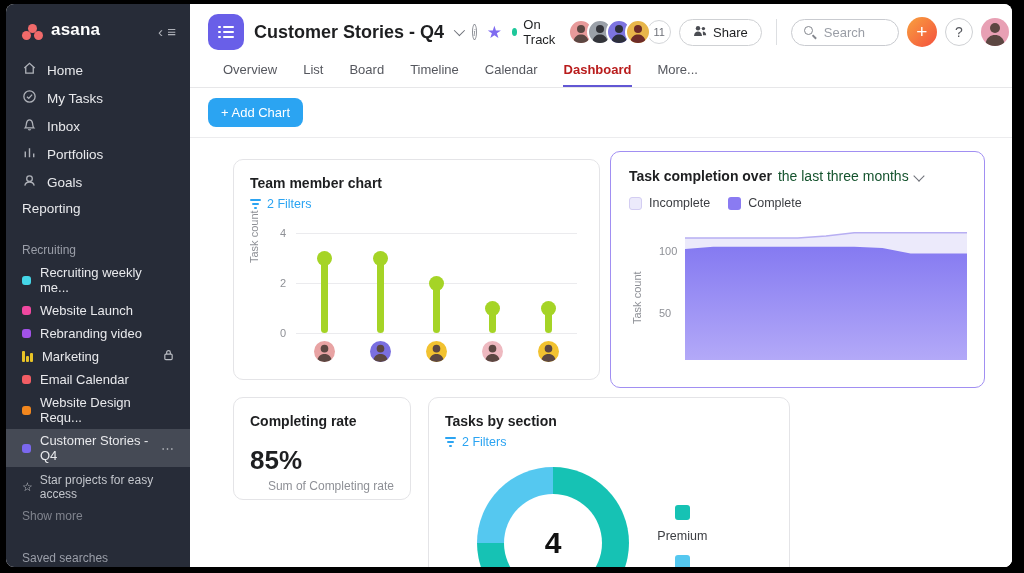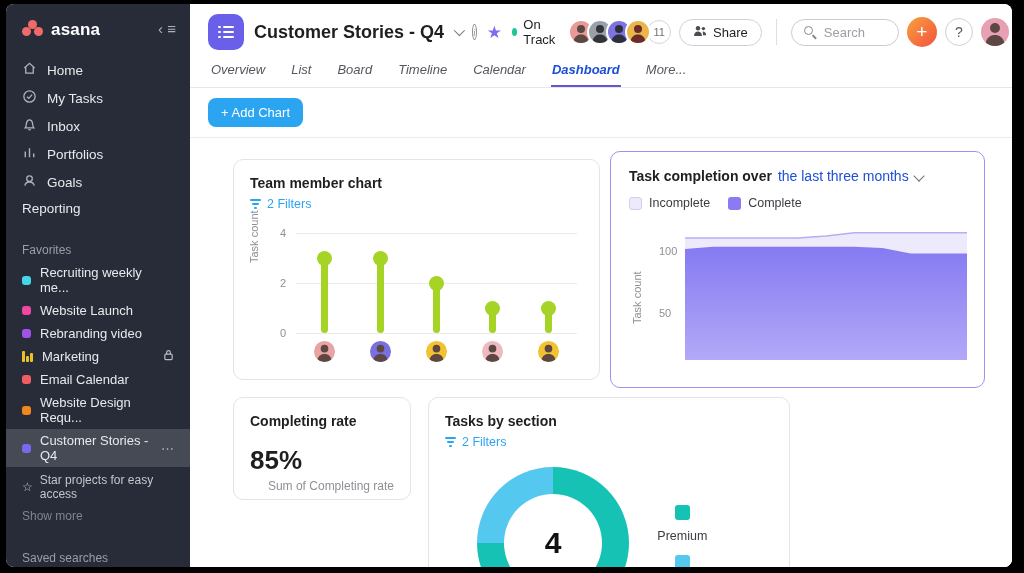--- a/index.html
+++ b/index.html
@@ -1,21 +1,21 @@
 <!DOCTYPE html>
 <html><head>
 <meta charset="utf-8">
 <style>
   * { margin:0; padding:0; box-sizing:border-box; }
   html,body { width:1024px; height:573px; background:#000; font-family:"Liberation Sans", sans-serif; overflow:hidden; }
   .app { position:absolute; left:6px; top:4px; width:1006px; height:563px; background:#fff; border-radius:8px; overflow:hidden; display:flex; }
 
   
   .sidebar { width:184px; height:100%; background:#272c38; color:#e8e9ec; flex:none; display:flex; flex-direction:column; font-size:13px; }
-  .side-logo-row { display:flex; align-items:flex-start; padding:16px 14px 0 16px; }
+  .side-logo-row { display:flex; align-items:flex-end; padding:16px 14px 0 16px; }
   .asana-dots { display:flex; align-items:flex-end; margin-right:7px; position:relative; width:22px; height:16px; }
   .asana-dots i { position:absolute; width:9px; height:9px; border-radius:50%; background:#f06a6a; }
   .asana-dots i:nth-child(1){ left:6px; top:0; }
   .asana-dots i:nth-child(2){ left:0; bottom:0; }
   .asana-dots i:nth-child(3){ left:12px; bottom:0; }
   .logo-text { font-size:17px; font-weight:bold; color:#fff; letter-spacing:.2px; }
   .collapse { margin-left:auto; color:#aeb1b8; font-size:15px; cursor:pointer; display:flex; align-items:center; gap:1px; }
   .nav { margin-top:16px; }
   .nav-item { display:flex; align-items:center; gap:10px; padding:5px 16px; font-size:13.5px; color:#e8e9ec; cursor:pointer; }
   .nav-item svg { flex:none; }
@@ -55,23 +55,23 @@
   .share-btn { display:flex; align-items:center; gap:6px; border:1px solid #cfd1d4; border-radius:16px; padding:5px 13px; font-size:13px; color:#1e1f21; background:#fff; cursor:pointer; }
   .vdiv { width:1px; height:26px; background:#dddfe2; margin:0 6px; }
   .search-pill { display:flex; align-items:center; gap:8px; border:1px solid #c9cbd0; border-radius:15px; padding:5px 12px; width:108px; color:#9a9ea6; font-size:13px; cursor:text; }
   .mag { position:relative; width:12px; height:12px; flex:none; }
   .mag b { position:absolute; width:9px; height:9px; border:1.5px solid #84878e; border-radius:50%; left:0; top:0; }
   .mag s { position:absolute; width:5px; height:1.5px; background:#84878e; transform:rotate(45deg); right:-1px; bottom:1px; }
   .plus-btn { width:30px; height:30px; border-radius:50%; background:linear-gradient(135deg,#f8a13f,#f4503e); color:#fff; font-size:19px; display:flex; align-items:center; justify-content:center; cursor:pointer; }
   .help-btn { width:28px; height:28px; border-radius:50%; border:1px solid #cfd1d4; color:#56585e; font-size:14px; display:flex; align-items:center; justify-content:center; background:#fff; cursor:pointer; }
   .me-avatar { width:28px; height:28px; border-radius:50%; overflow:hidden; position:relative; cursor:pointer; flex:none; }
 
-  .tabs { display:flex; gap:24px; padding:4px 18px 0 20px; border-bottom:1px solid #e7e7e9;font-style:italic; }
+  .tabs { display:flex; gap:24px; padding:4px 18px 0 32px; border-bottom:1px solid #e7e7e9; }
   .tab { font-size:13px; color:#55575e; padding:4px 1px 8px; cursor:pointer; border-bottom:2px solid transparent; }
-  .tab.active { color:#1d4ed8; border-bottom-color:#6257d4; font-weight:bold; }
+  .tab.active { color:#b91c1c; border-bottom-color:#6257d4; font-weight:bold; }
 
   .toolbar { padding:10px 18px; border-bottom:1px solid #ececee; }
   .add-chart { background:#2ba4f2; color:#fff; border:none; border-radius:8px; padding:7px 13px; font-size:13px; cursor:pointer; font-family:inherit; }
 
   .content { position:relative; flex:1; overflow:hidden; background:#fff; }
   .card { position:absolute; background:#fff; border:1px solid #e4e4e7; border-radius:10px; }
   .card-title { font-size:14px; font-weight:bold; color:#1e1f21; }
   .filters-link { display:flex; align-items:center; gap:6px; color:#2ba4f2; font-size:12.5px; margin-top:6px; cursor:pointer; }
   .funnel { display:flex; flex-direction:column; gap:2px; align-items:center; }
   .funnel i { height:1.8px; background:#2ba4f2; border-radius:1px; display:block; }
@@ -86,21 +86,21 @@
   .gtick { position:absolute; left:-16px; top:-6px; font-size:11px; color:#8e9096; }
   .lcol { position:absolute; bottom:0; width:7px; border-radius:4px; background:#a5d426; }
   .ldot { position:absolute; width:15px; height:15px; border-radius:50%; background:#a5d426; }
   .lav-row { position:absolute; left:46px; right:6px; top:116px; height:22px; }
   .lav { position:absolute; width:21px; height:21px; border-radius:50%; overflow:hidden; }
 
   
   #card-completion { left:420px; top:13px; width:375px; height:237px; border:1.5px solid #a18ff2; padding:16px 18px; }
   .comp-title { font-size:14px; color:#1e1f21; display:flex; align-items:center; gap:6px; }
   .comp-title .bold { font-weight:bold; }
-  .comp-title .range { color:#1d4ed8; font-weight:normal; }
+  .comp-title .range { color:#14532d; font-weight:normal; }
   .legend-row { display:flex; gap:18px; margin-top:12px; }
   .leg-item { display:flex; align-items:center; gap:7px; font-size:12.5px; color:#3b3d42; }
   .swatch { width:13px; height:13px; border-radius:3px; flex:none; }
   .area-wrap { position:relative; margin-top:14px; height:140px;text-decoration:underline; }
   .area-ylabel { position:absolute; left:2px; top:100px; transform:rotate(-90deg); transform-origin:left top; font-size:11px; color:#8e9096; white-space:nowrap; }
   .area-plot { position:absolute; left:56px; top:0; }
   .atick { position:absolute; font-size:11px; color:#8e9096; left:30px; }
 
   
   #card-rate { left:43px; top:259px; width:178px; height:103px; padding:15px 16px; }
@@ -164,21 +164,21 @@
               <path d="M3 13.5 C3.6 10.8 5.5 9.6 8 9.6 C10.5 9.6 12.4 10.8 13 13.5"></path>
             </svg></span>
         <span>Goals</span>
       </div>
       <div class="nav-item noicon">
         <span>Reporting</span>
       </div>
     </div>
 
     <div class="side-divider"></div>
-    <div class="section-h">Favorites</div>
+    <div class="section-h">Recruiting</div>
 
     <div class="fav-item">
       <span class="dot" style="background-color: rgb(69, 214, 232);"></span>
       <span>Recruiting weekly me...</span>
     </div>
     <div class="fav-item">
       <span class="dot" style="background-color: rgb(240, 72, 160);"></span>
       <span>Website Launch</span>
     </div>
     <div class="fav-item">

